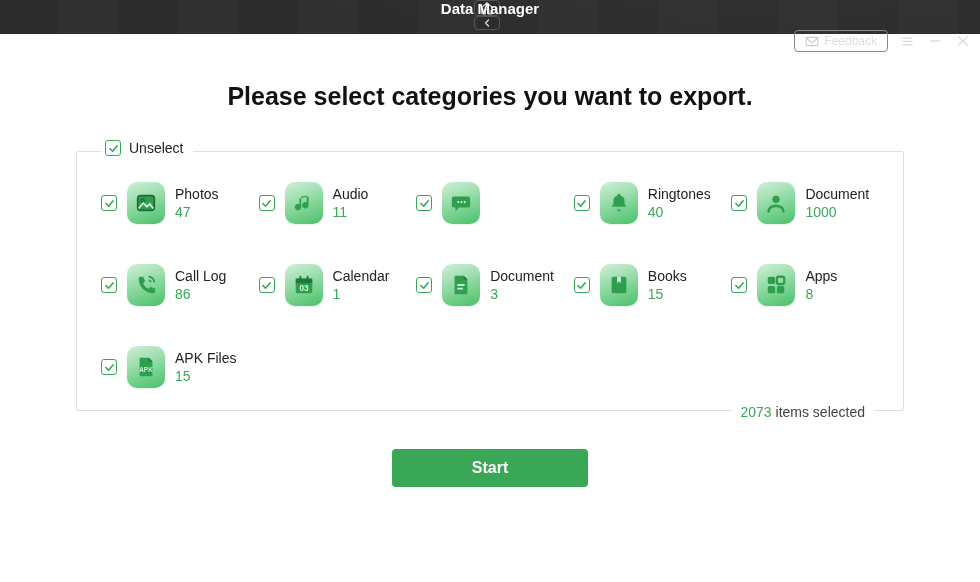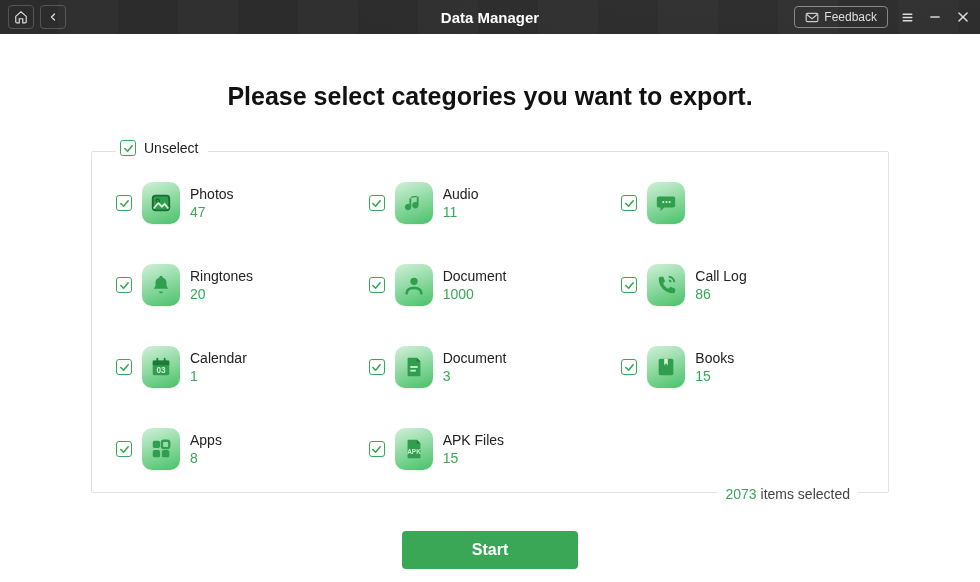--- a/index.html
+++ b/index.html
@@ -13,20 +13,21 @@
   .titlebar {
     height: 34px;
     background: #2c2c2c;
     background-image:
       radial-gradient(ellipse 600px 200px at 80% -100px, rgba(255,255,255,0.03), transparent);
     display: flex;
     align-items: center;
     padding: 0 8px;
     color: #fff;
     position: relative;
+    flex-direction: column;
   }
   .titlebar::before {
     content:"";
     position:absolute;
     inset:0;
     background:
       repeating-radial-gradient(circle at 110% 50%, rgba(255,255,255,0.02) 0 60px, transparent 60px 120px);
     pointer-events:none;
   }
   .tb-btn {
@@ -66,21 +67,21 @@
     cursor:pointer;
   }
   .win-ctrl {
     width:18px; height:18px;
     display:flex; align-items:center; justify-content:center;
     color:#ddd;
     cursor:pointer;
   }
 
   .main {
-    padding: 0 45px;
+    padding: 0 30px;
   }
   .heading {
     text-align:center;
     font-size:25px;
     font-weight:700;
     color:#111;
     margin-top:48px;
     margin-bottom:40px;
   }
   .panel {
@@ -107,21 +108,21 @@
   .chk {
     width:16px; height:16px;
     border:1.5px solid #3aa757;
     border-radius:3px;
     display:flex; align-items:center; justify-content:center;
     flex-shrink:0;
   }
   .chk svg { display:block; }
   .grid {
     display:grid;
-    grid-template-columns: repeat(3, 1fr);
+    grid-template-columns: repeat(5, 1fr);
     row-gap: 40px;
     column-gap: 10px;
   }
   .cat {
     display:flex;
     align-items:center;
     gap:10px;
     cursor:pointer;
   }
   .cat-icon {
@@ -142,21 +143,21 @@
     bottom:-10px;
     background:#fff;
     padding:0 8px;
     font-size:14px;
     color:#444;
   }
   .summary .num { color:#3aa757; }
   .start-btn {
     display:block;
     margin: 38px auto 0;
-    width:176px;
+    width:196px;
     height:38px;
     background:#3aa757;
     color:#fff;
     font-size:16px;
     font-weight:600;
     border:none;
     border-radius:4px;
     cursor:pointer;
   }
 </style>
@@ -281,21 +282,21 @@
             </svg>
           </span>
         <span class="cat-icon">
           <svg width="22" height="22" viewBox="0 0 24 24" fill="#2f9e4d">
               <path d="M12 2a2 2 0 0 1 2 2 6 6 0 0 1 4 6v3l2 3H4l2-3v-3a6 6 0 0 1 4-6 2 2 0 0 1 2-2z"></path>
               <path d="M10 19a2 2 0 0 0 4 0z"></path>
             </svg>
         </span>
         <span class="cat-text">
           <div class="cat-label">Ringtones</div>
-          <div class="cat-count">20</div>
+          <div class="cat-count">40</div>
         </span>
       </div>
 
       <div class="cat">
         <span class="chk">
             <svg width="11" height="11" viewBox="0 0 24 24" fill="none" stroke="#3aa757" stroke-width="3.5" stroke-linecap="round" stroke-linejoin="round">
               <polyline points="4 12 10 18 20 6"></polyline>
             </svg>
           </span>
         <span class="cat-icon">

